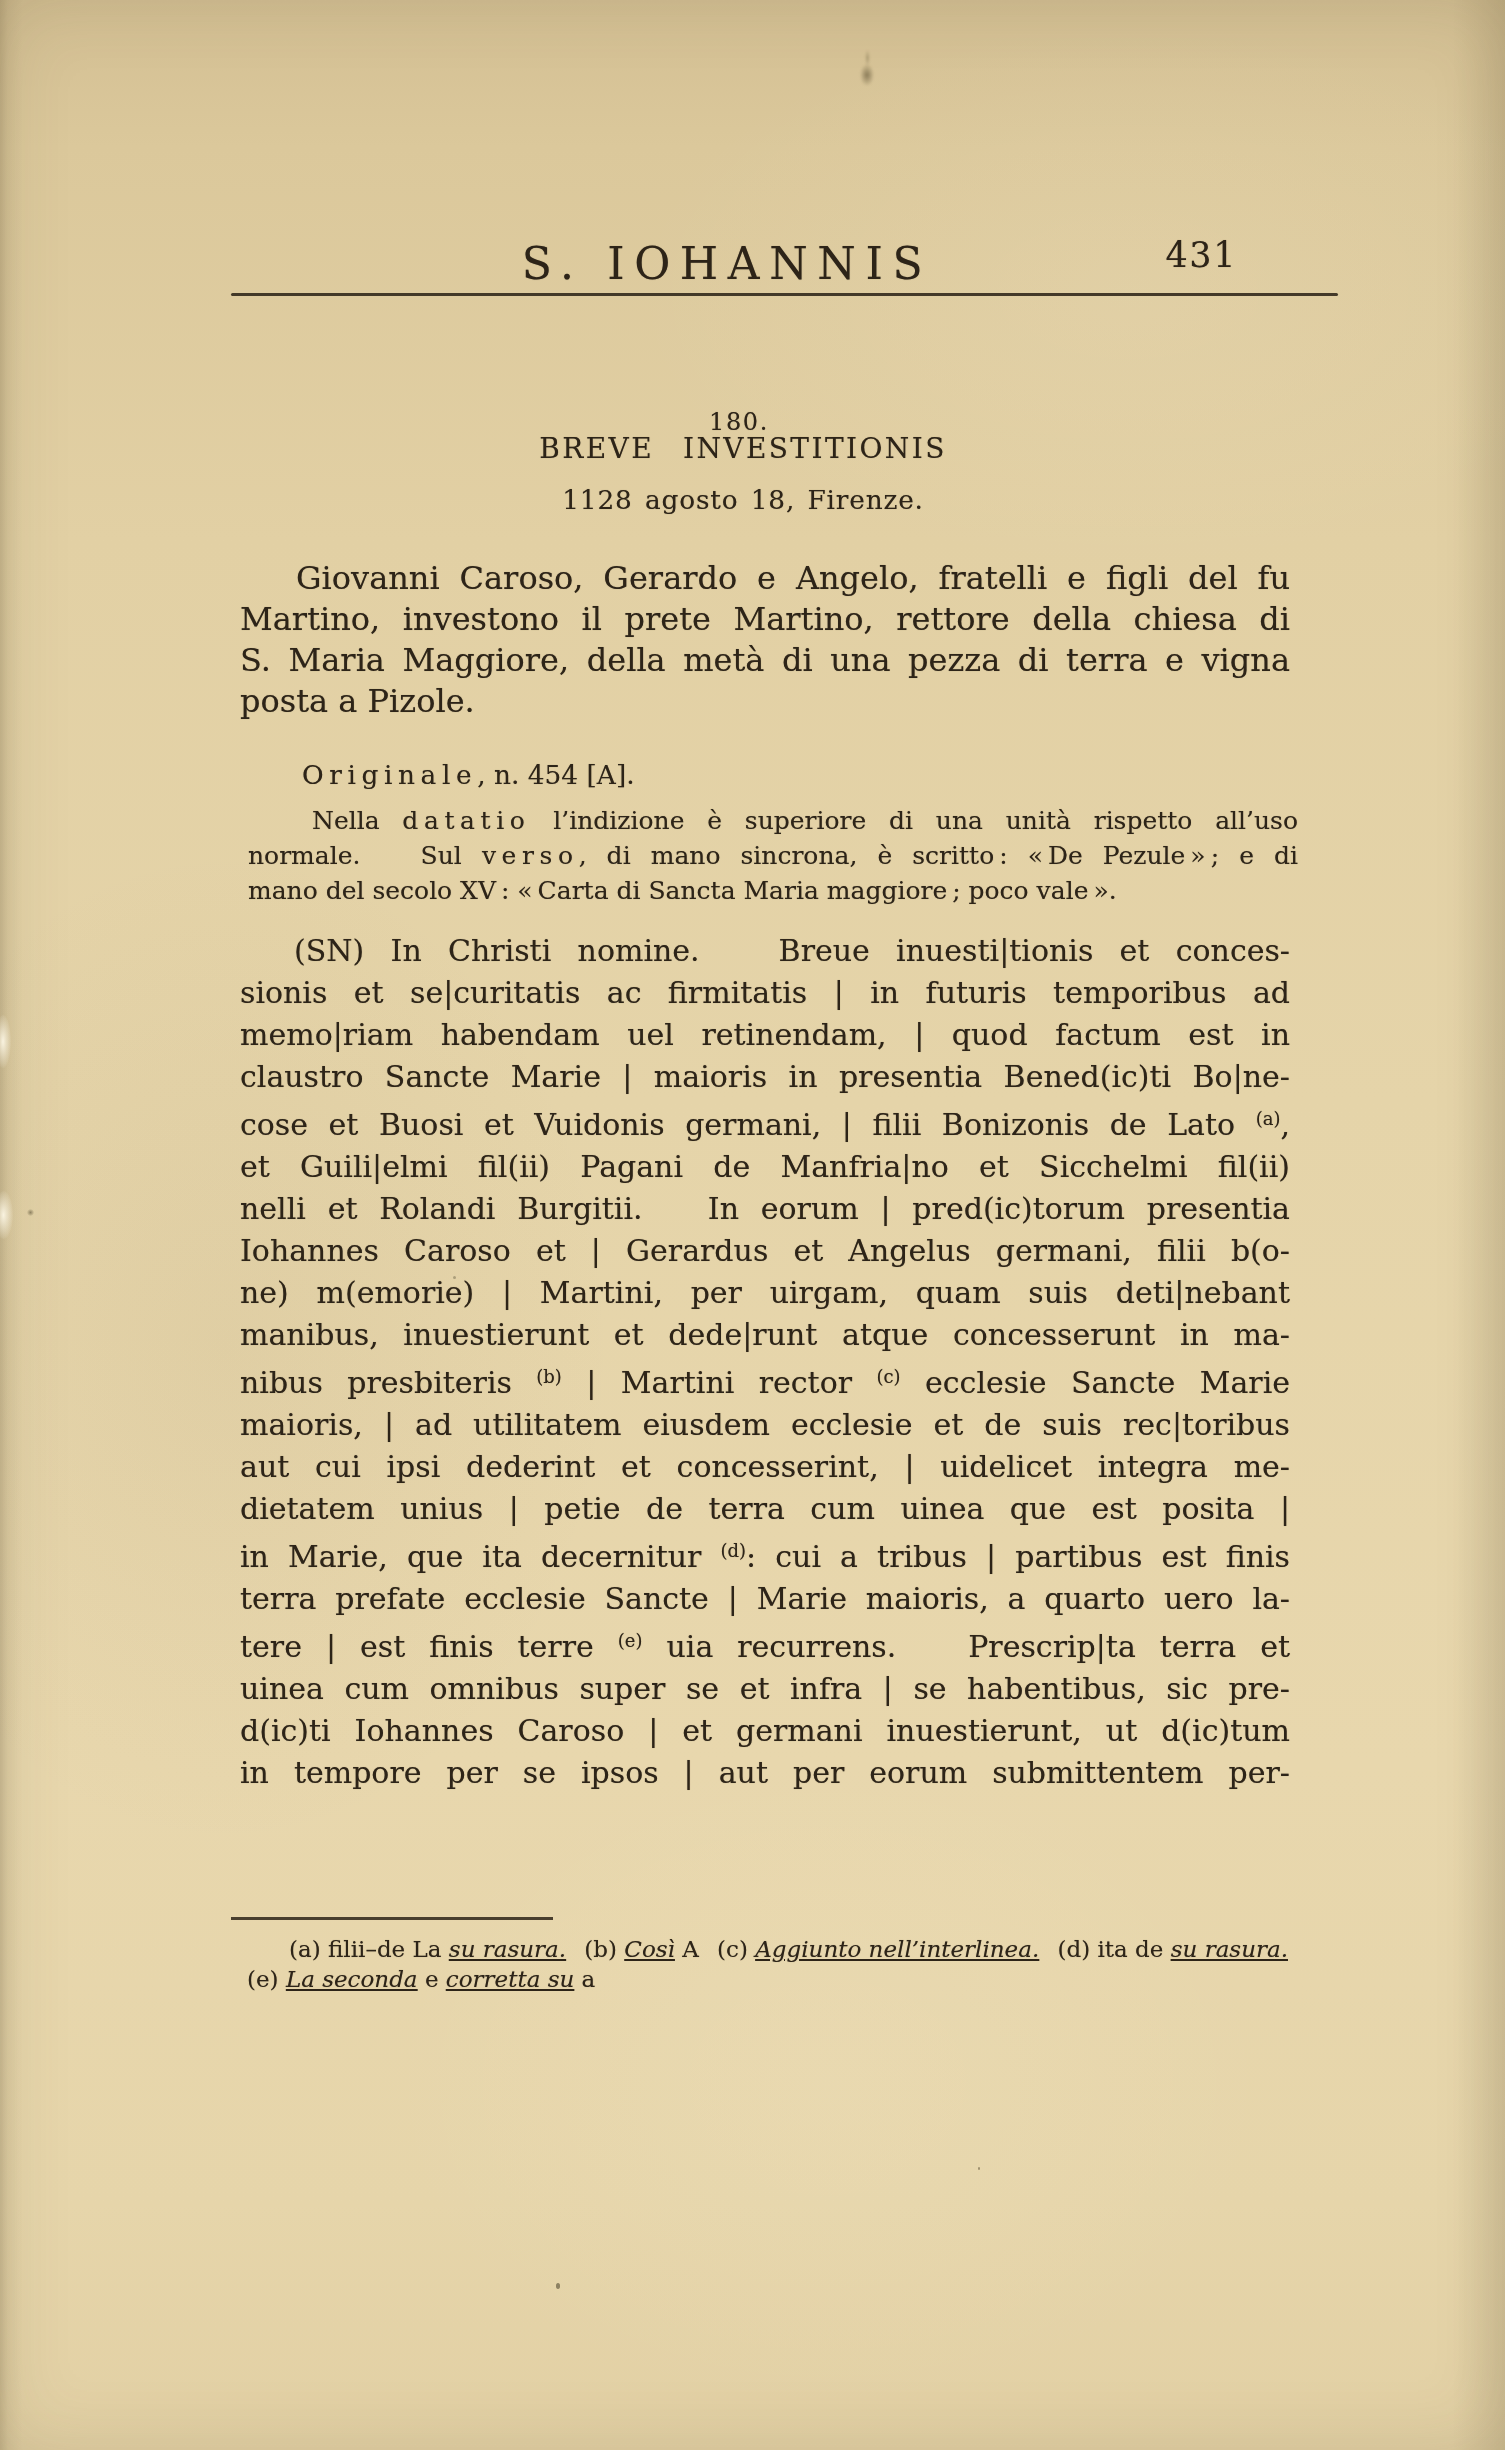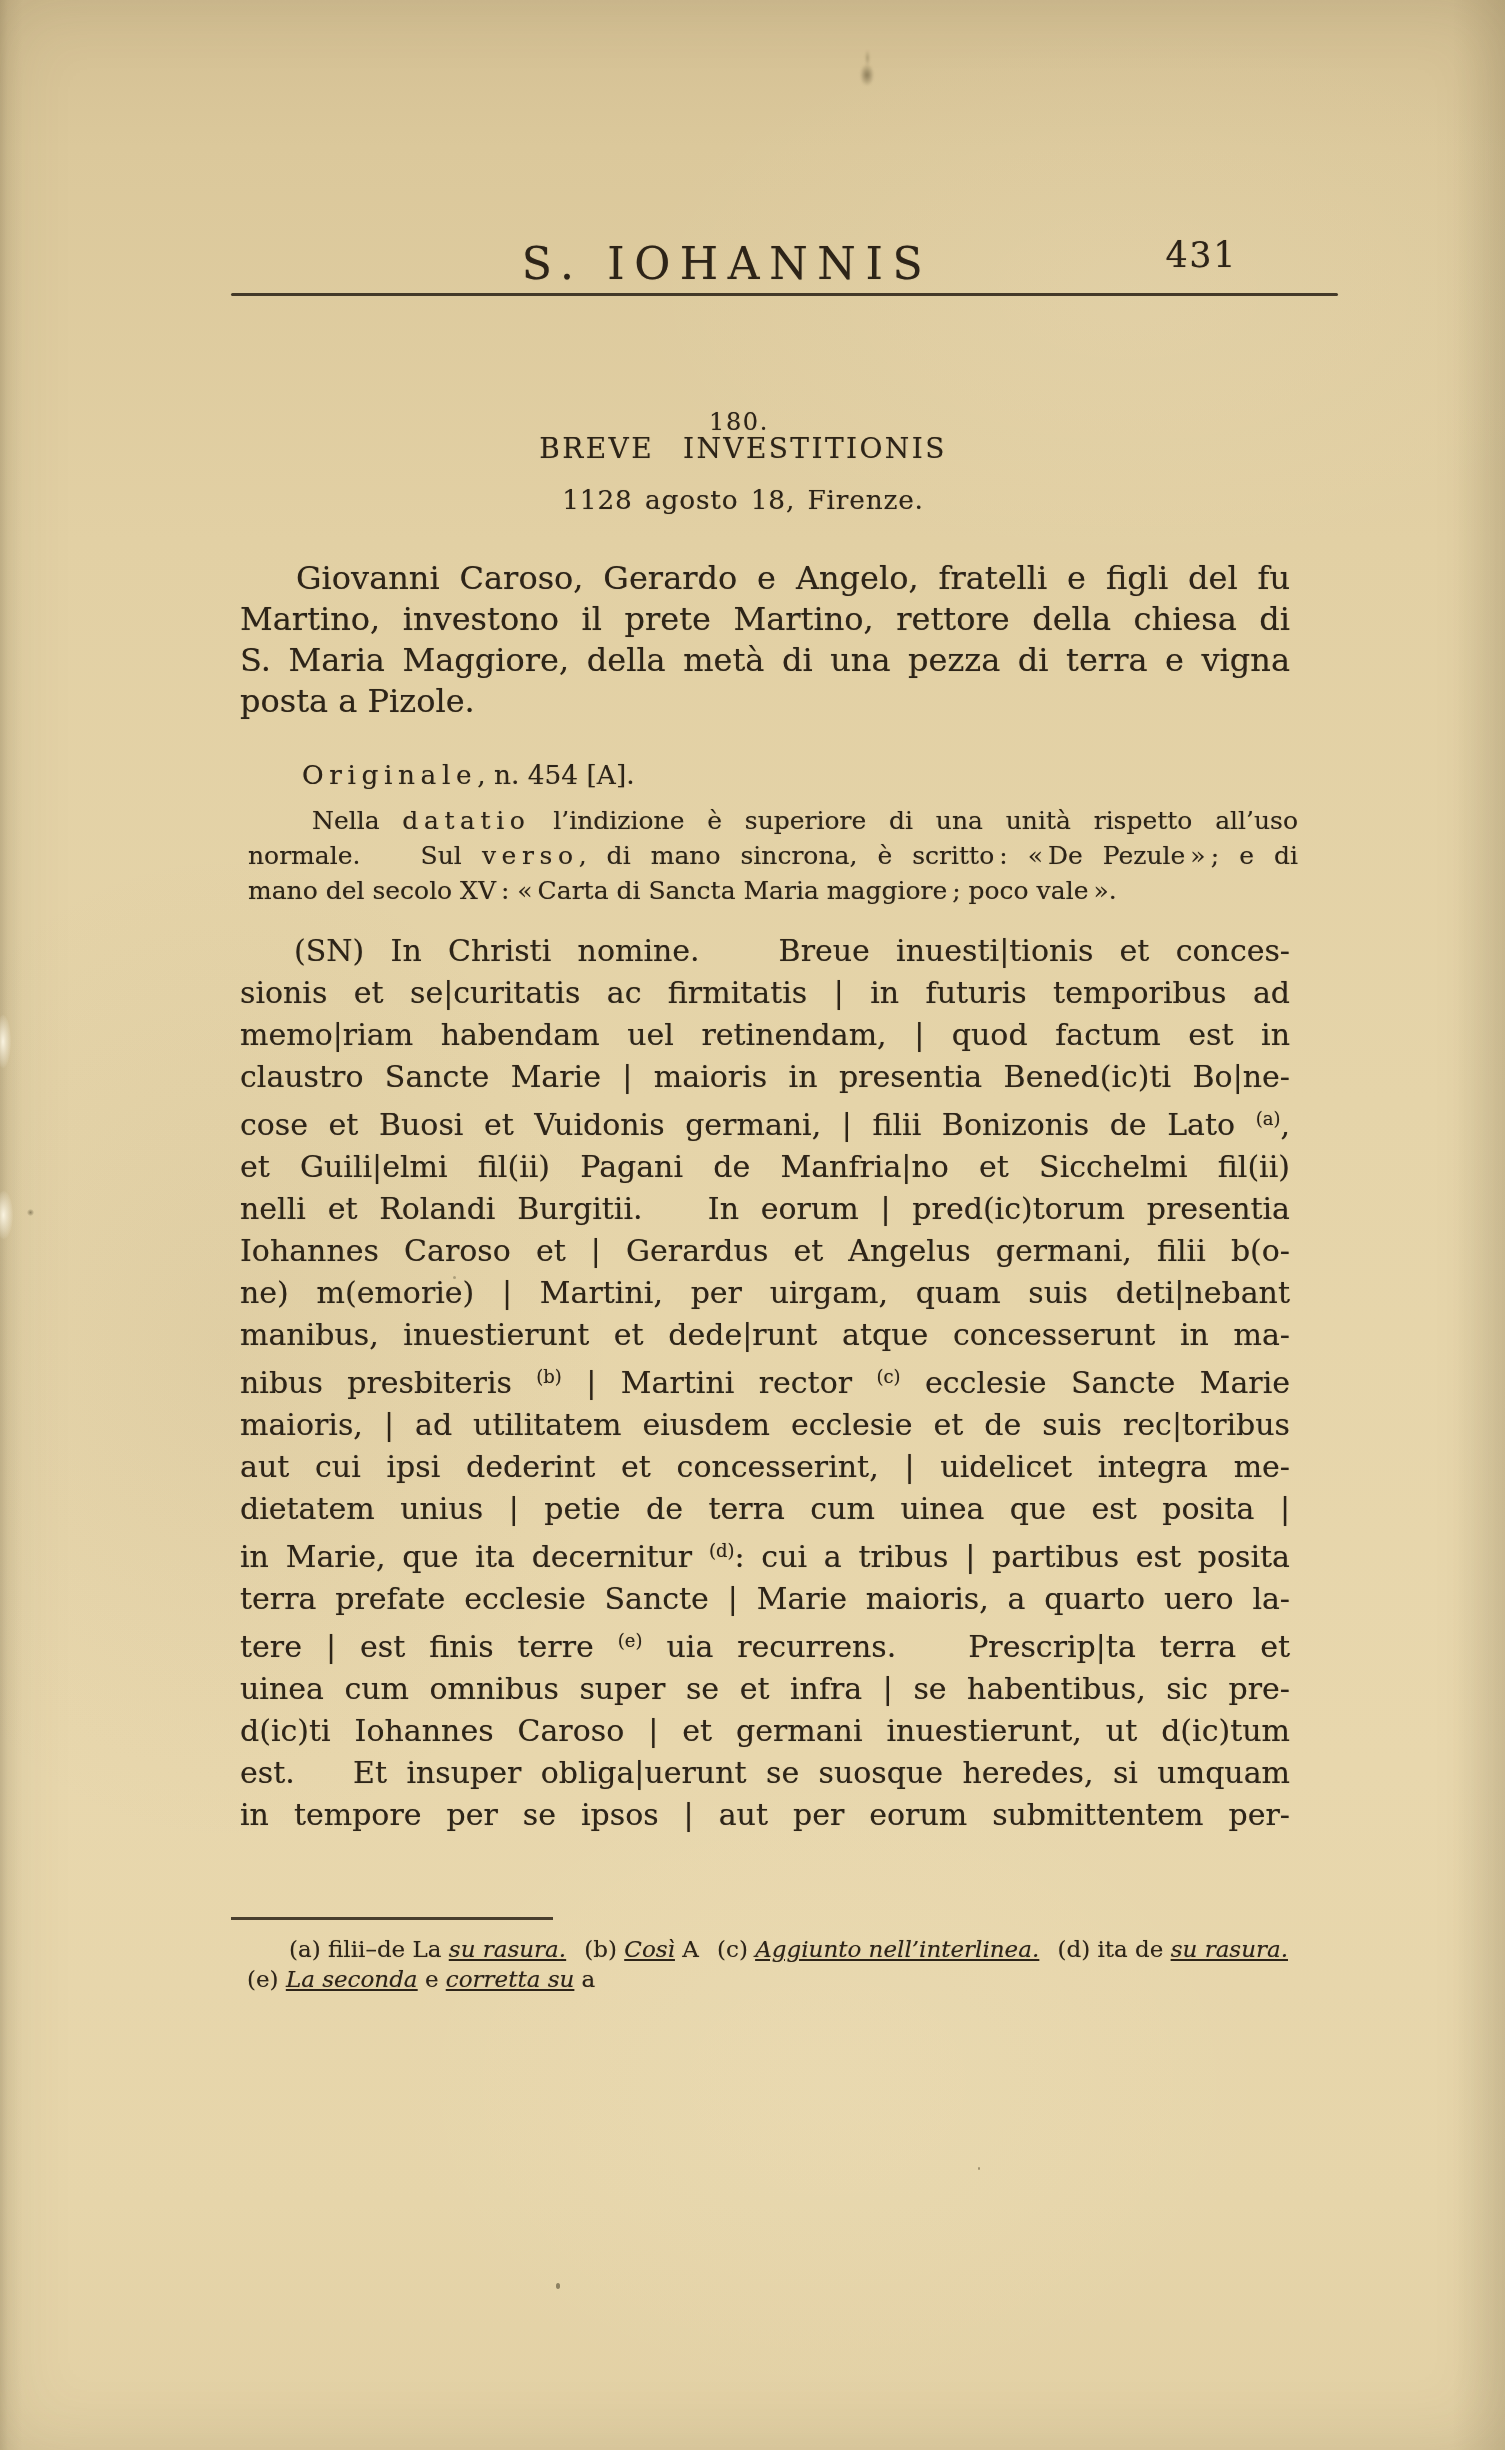--- a/index.html
+++ b/index.html
@@ -95,26 +95,25 @@
       <div class="line jline"><span>cose et Buosi et Vuidonis germani, | filii Bonizonis de Lato </span><span class="sup">(a)</span><span>,</span></div>
       <div class="line jline">et Guili|elmi fil(ii) Pagani de Manfria|no et Sicchelmi fil(ii)</div>
       <div class="line jline">nelli et Rolandi Burgitii.&nbsp;&nbsp; In eorum | pred(ic)torum presentia</div>
       <div class="line jline">Iohannes Caroso et | Gerardus et Angelus germani, filii b(o-</div>
       <div class="line jline">ne) m(emorie) | Martini, per uirgam, quam suis deti|nebant</div>
       <div class="line jline">manibus, inuestierunt et dede|runt atque concesserunt in ma-</div>
       <div class="line jline"><span>nibus presbiteris </span><span class="sup">(b)</span><span> | Martini rector </span><span class="sup">(c)</span><span> ecclesie Sancte Marie</span></div>
       <div class="line jline">maioris, | ad utilitatem eiusdem ecclesie et de suis rec|toribus</div>
       <div class="line jline">aut cui ipsi dederint et concesserint, | uidelicet integra me-</div>
       <div class="line jline">dietatem unius | petie de terra cum uinea que est posita |</div>
-      <div class="line jline"><span>in Marie, que ita decernitur </span><span class="sup">(d)</span><span>: cui a tribus | partibus est posita</span></div>
+      <div class="line jline"><span>in Marie, que ita decernitur </span><span class="sup">(d)</span><span>: cui a tribus | partibus est finis</span></div>
       <div class="line jline">terra prefate ecclesie Sancte | Marie maioris, a quarto uero la-</div>
       <div class="line jline"><span>tere | est finis terre </span><span class="sup">(e)</span><span> uia recurrens.&nbsp;&nbsp; Prescrip|ta terra et</span></div>
       <div class="line jline">uinea cum omnibus super se et infra | se habentibus, sic pre-</div>
       <div class="line jline">d(ic)ti Iohannes Caroso | et germani inuestierunt, ut d(ic)tum</div>
-      <div class="line jline">est.&nbsp;&nbsp; Et insuper obliga|uerunt se suosque heredes, si umquam</div>
       <div class="line jline">in tempore per se ipsos | aut per eorum submittentem per-</div>
     </div>
 
   <div class="abs fn-rule"></div>
 
   <div class="abs ink footnotes">
     <div class="line fn-row">
         <span class="fn-item"><span>(a) filii–de La </span><span class="it">su rasura.</span></span>
         <span class="fn-item"><span>(b) </span><span class="it">Così</span><span> A</span></span>
         <span class="fn-item"><span>(c) </span><span class="it">Aggiunto nell’interlinea.</span></span>

